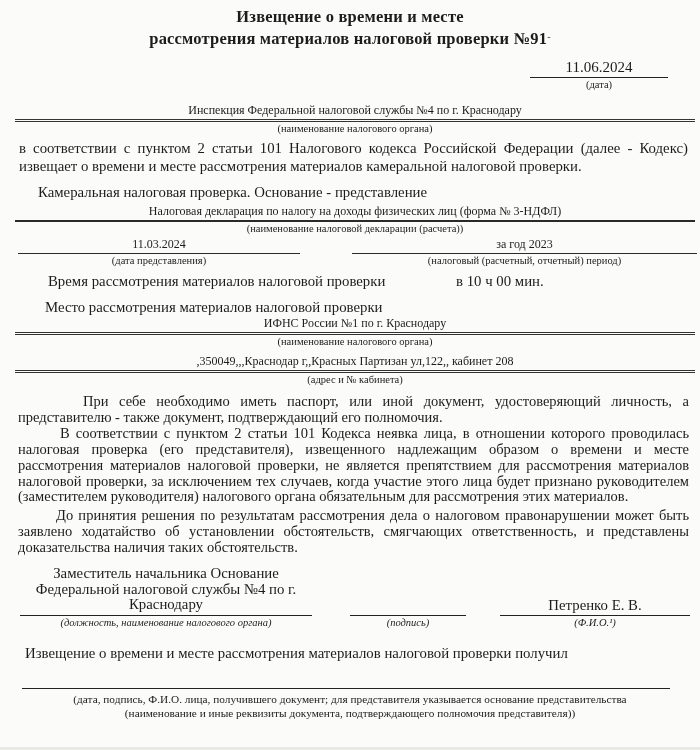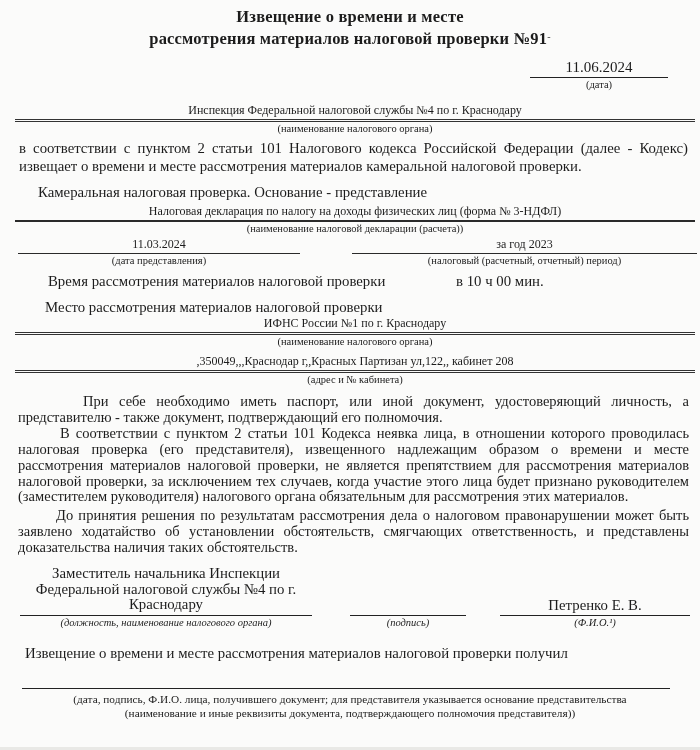--- a/index.html
+++ b/index.html
@@ -117,21 +117,21 @@
 
   <div class="paras">
     <p class="p1">При себе необходимо иметь паспорт, или иной документ, удостоверяющий личность, а представителю - также документ, подтверждающий его полномочия.</p>
     <p class="p2">В соответствии с пунктом 2 статьи 101 Кодекса неявка лица, в отношении которого проводилась налоговая проверка (его представителя), извещенного надлежащим образом о времени и месте рассмотрения материалов налоговой проверки, не является препятствием для рассмотрения материалов налоговой проверки, за исключением тех случаев, когда участие этого лица будет признано руководителем (заместителем руководителя) налогового органа обязательным для рассмотрения этих материалов.</p>
     <p class="p3">До принятия решения по результатам рассмотрения дела о налоговом правонарушении может быть заявлено ходатайство об установлении обстоятельств, смягчающих ответственность, и представлены доказательства наличия таких обстоятельств.</p>
   </div>
 
   <div class="sig">
     <div class="sig-left">
       <div class="value">
-        <div>Заместитель начальника Инспекции</div>
+        <div>Заместитель начальника Основание</div>
         <div>Федеральной налоговой службы №4 по г.</div>
         <div>Краснодару</div>
       </div>
       <div class="caption cap-i">(должность, наименование налогового органа)</div>
     </div>
     <div class="sig-mid">
       <div class="line"></div>
       <div class="caption cap-i">(подпись)</div>
     </div>
     <div class="sig-right">

